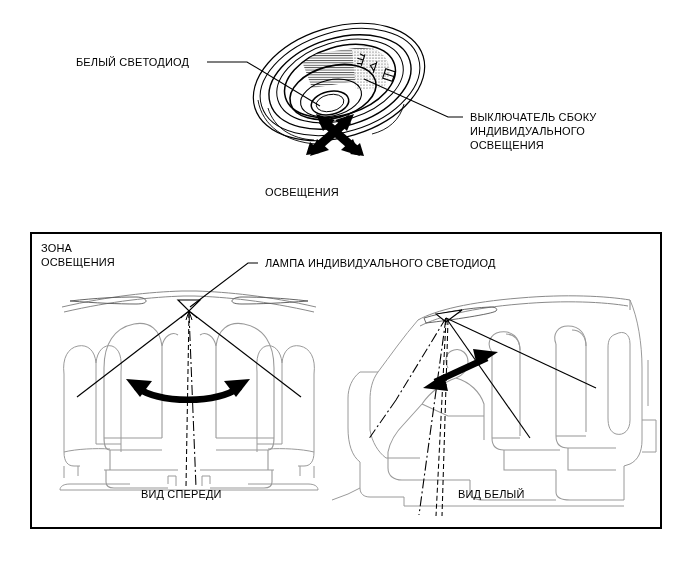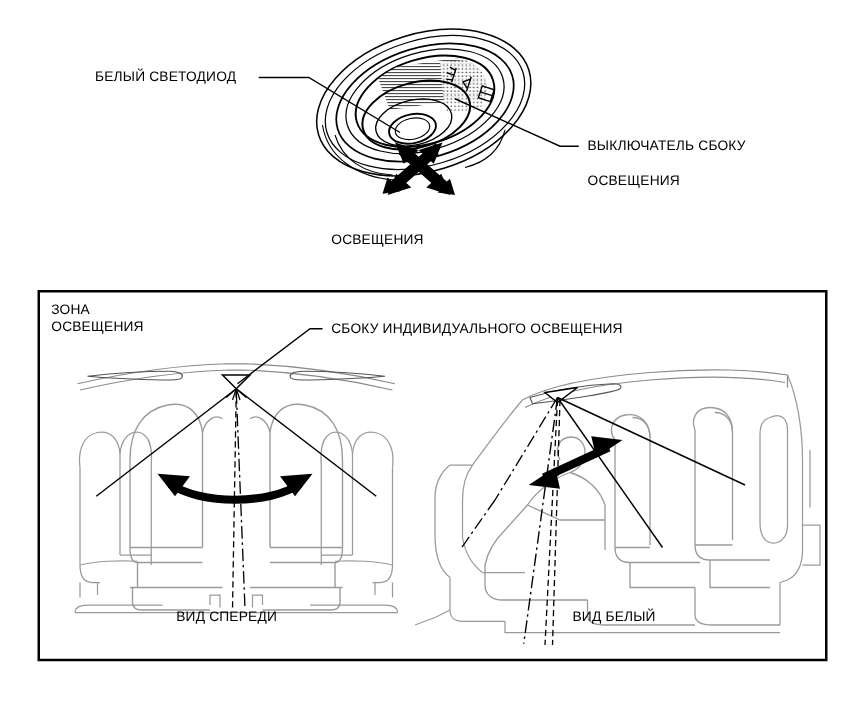--- a/index.html
+++ b/index.html
@@ -121,20 +121,21 @@
     </g>
 
     <path d="M207,62 L247,62 L320,106" fill="none" stroke="#000000" stroke-width="1.1"></path>
 
     <path d="M463,117 L448,117 L364,79" fill="none" stroke="#000000" stroke-width="1.1"></path>
   </svg>
 
   <div class="lbl" style="left:76px; top:55px;">БЕЛЫЙ СВЕТОДИОД</div>
 
   <div class="lbl lbl-right" style="left:470px; top:110px;">ВЫКЛЮЧАТЕЛЬ СБОКУ</div>
+  <div class="lbl lbl-right" style="left:470px; top:124px;">ИНДИВИДУАЛЬНОГО</div>
   <div class="lbl lbl-right" style="left:470px; top:138px;">ОСВЕЩЕНИЯ</div>
 
   <div class="lbl" style="left:265px; top:185px;">ОСВЕЩЕНИЯ</div>
 
   <svg class="layer" viewBox="0 0 691 562">
 
     <rect x="31" y="233" width="630" height="295" fill="none" stroke="#000000" stroke-width="2"></rect>
 
     <g>
 
@@ -302,18 +303,18 @@
         <path d="M498,352 L477,366 L473,349 Z" fill="#000000"></path>
       </g>
     </g>
 
     <path d="M258,263 L248,263 L190,307" fill="none" stroke="#000000" stroke-width="1.1"></path>
   </svg>
 
   <div class="lbl" style="left:41px; top:241px;">ЗОНА</div>
   <div class="lbl" style="left:41px; top:255px;">ОСВЕЩЕНИЯ</div>
 
-  <div class="lbl" style="left:265px; top:256px;">СБОКУ ИНДИВИДУАЛЬНОГО ОСВЕЩЕНИЯ</div>
+  <div class="lbl" style="left:265px; top:256px;">ЛАМПА ИНДИВИДУАЛЬНОГО СВЕТОДИОД</div>
 
   <div class="lbl" style="left:141px; top:487px;">ВИД СПЕРЕДИ</div>
   <div class="lbl" style="left:458px; top:487px;">ВИД БЕЛЫЙ</div>
 
 </div>
 
 </body></html>

